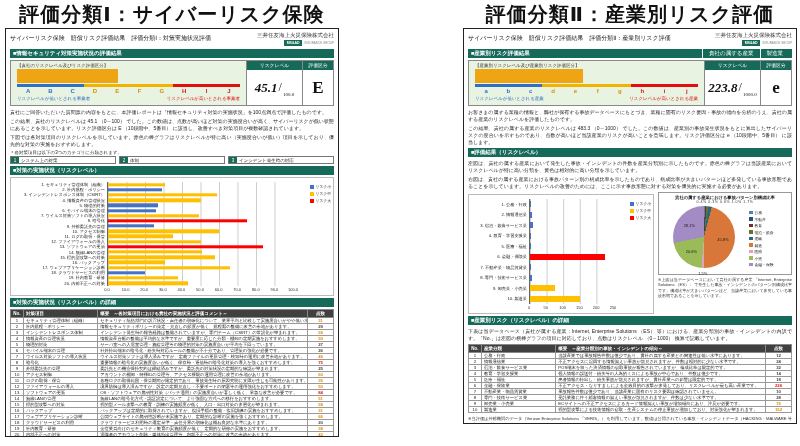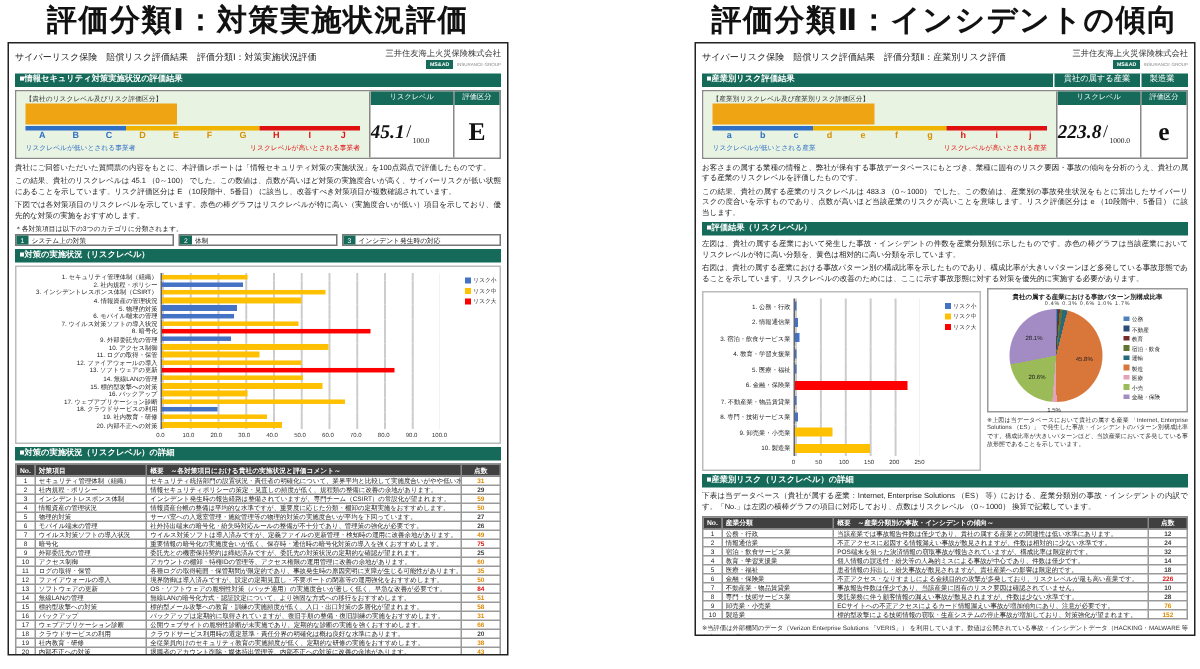--- a/index.html
+++ b/index.html
@@ -30,21 +30,21 @@
   .gauge-seg-low { background:#2f6fc4; width:30%; }
   .gauge-seg-mid { background:#f0b400; width:40%; }
   .gauge-seg-high { background:#e01010; width:30%; }
   .gauge-letters { display:flex; height:8px; }
   .gauge-letter { flex:1; text-align:center; font-size:6px; font-weight:bold; line-height:8px; }
   .gauge-captions { display:flex; justify-content:space-between; font-size:4.5px; margin-top:1px; }
   .cap-low { color:#2f6fc4; } .cap-high { color:#e01010; }
   .score-col { width:56px; border-right:1px solid #888; display:flex; flex-direction:column; }
   .grade-col { width:30px; display:flex; flex-direction:column; }
   .score-head { background:#156a59; color:#fff; font-size:4.8px; text-align:center; height:9px; line-height:9px; }
-  .score-body { flex:1; display:flex; align-items:center; 
+  .score-body { flex:1; display:flex; align-items:center; justify-content:center;
     font-family:"Liberation Serif",serif; }
   .sv { font-size:13px; font-style:italic; font-weight:bold; color:#111; }
   .slash { font-size:12px; margin:0 1px; color:#111; }
   .sden { font-size:5px; align-self:flex-end; margin-bottom:8px; color:#111; }
   .grade-body { flex:1; display:flex; align-items:center; justify-content:center;
     font-family:"Liberation Serif",serif; font-size:17px; font-weight:bold; color:#111; }
   
   .paras { margin-top:3px; }
   .paras p { font-size:5px; line-height:1.4; color:#222; margin-bottom:2px; text-align:justify; }
   
@@ -94,21 +94,21 @@
   .rpt-table td.c { text-align:center; }
   .rpt-table td.score { font-weight:bold; text-align:center; overflow:visible; }
   
   .footnotes { margin-top:3px; }
   .footnotes p { font-size:4.2px; line-height:1.35; color:#333; margin-bottom:1px; text-align:justify; }
 </style>
 </head>
 <body>
 
 <div class="panel" style="left:5px;">
-  <div class="panel-title">評価分類Ⅰ：対策実施状況評価</div>
+  <div class="panel-title">評価分類Ⅰ：サイバーリスク保険</div>
   <div class="doc" style="height:409px;">
     <div class="doc-header">
       <span class="doc-header-text">サイバーリスク保険　賠償リスク評価結果　評価分類Ⅰ：対策実施状況評価</span>
       <div class="logo">
         <div class="logo-company">三井住友海上火災保険株式会社</div>
         <div class="logo-row">
           <span class="logo-mark">MS&amp;AD</span>
           <span class="logo-sub">INSURANCE GROUP</span>
         </div>
       </div>
@@ -464,21 +464,21 @@
             <td>内部不正への対策</td>
             <td>退職者のアカウント削除・媒体持出管理等、内部不正への対策に改善の余地があります。</td>
             <td class="score" style="color: rgb(224, 138, 0);">43</td>
           </tr>
         </tbody>
       </table>
   </div>
 </div>
 
 <div class="panel" style="left:463px;">
-  <div class="panel-title">評価分類Ⅱ：インシデントの傾向</div>
+  <div class="panel-title">評価分類Ⅱ：産業別リスク評価</div>
   <div class="doc" style="height:396px;">
     <div class="doc-header">
       <span class="doc-header-text">サイバーリスク保険　賠償リスク評価結果　評価分類Ⅱ：産業別リスク評価</span>
       <div class="logo">
         <div class="logo-company">三井住友海上火災保険株式会社</div>
         <div class="logo-row">
           <span class="logo-mark">MS&amp;AD</span>
           <span class="logo-sub">INSURANCE GROUP</span>
         </div>
       </div>

